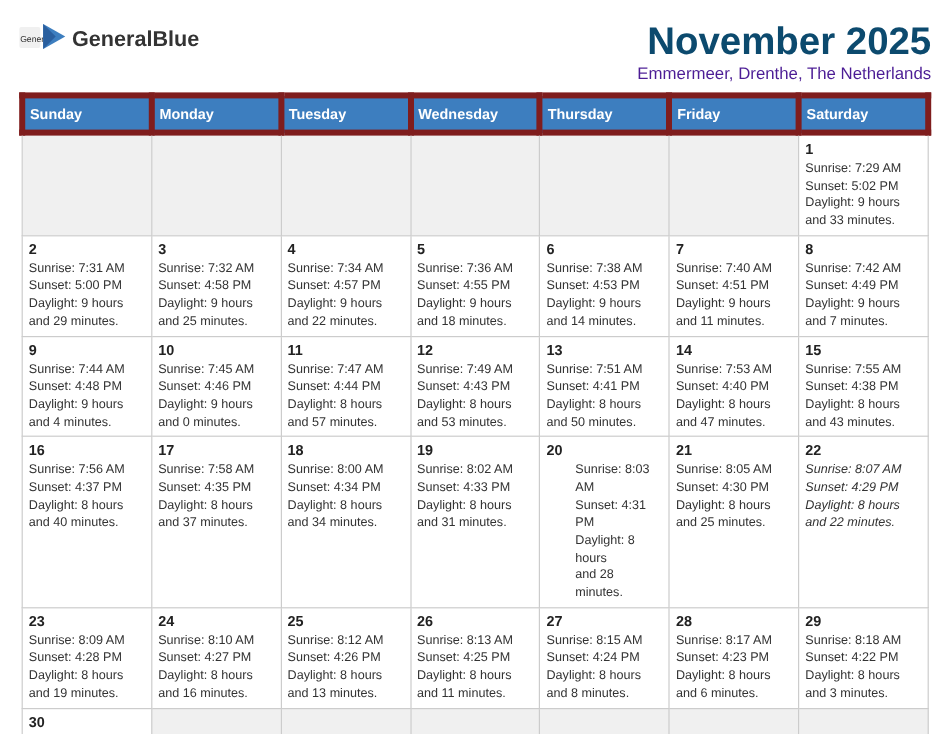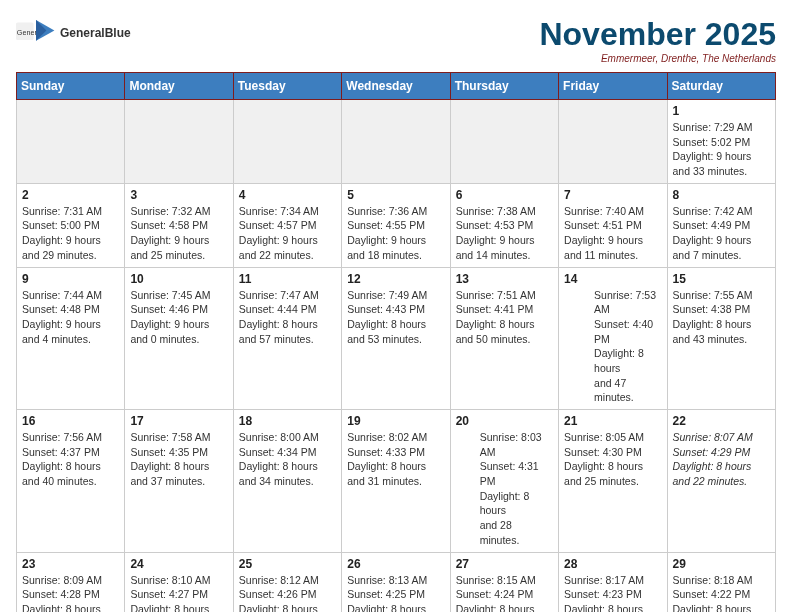--- a/index.html
+++ b/index.html
@@ -15,57 +15,56 @@
       justify-content: space-between;
       align-items: flex-start;
       margin-bottom: 8px;
     }
     .logo {
       display: flex;
       align-items: center;
       gap: 4px;
     }
     .logo-text {
-      font-size: 12px;
+      font-size: 18px;
       font-weight: normal;
       color: #333;
     }
     .logo-text span {
       font-weight: bold;
     }
     .logo-icon {
       width: 40px;
       height: 32px;
     }
     .title-area {
       text-align: right;
     }
     .month-title {
       font-size: 32px;
       font-weight: bold;
       color: #0c4a6e;
     }
     .subtitle {
-      font-size: 10px;
-      color: #7f1d1d;
-      font-style: italic;
+      font-size: 14px;
+      color: #4c1d95;
     }
     .calendar {
       width: 100%;
       border-collapse: collapse;
       font-size: 11px;
     }
     .calendar thead th {
       background-color: #3d7ebf;
       color: #fff;
       padding: 6px 4px;
       text-align: left;
       font-size: 12px;
       font-weight: bold;
-      border: 1px solid #7f1d1d;
+      border: 5px solid #7f1d1d;
     }
     .calendar tbody td {
       border: 1px solid #ccc;
       vertical-align: top;
       padding: 4px 5px;
       width: 108px;
       min-height: 80px;
       background: #fff;
     }
     .calendar tbody td.empty {
@@ -216,21 +215,21 @@
         </td>
         <td>
           <div class="day-number">13</div>
           <div class="day-info" style="white-space: pre-line;">Sunrise: 7:51 AM
 Sunset: 4:41 PM
 Daylight: 8 hours
 and 50 minutes.</div>
         </td>
         <td>
           <div class="day-number">14</div>
-          <div class="day-info" style="white-space: pre-line; margin-left: 30px;">Sunrise: 7:53 AM
+          <div class="day-info" style="white-space: pre-line;">Sunrise: 7:53 AM
 Sunset: 4:40 PM
 Daylight: 8 hours
 and 47 minutes.</div>
         </td>
         <td>
           <div class="day-number">15</div>
           <div class="day-info" style="white-space: pre-line;">Sunrise: 7:55 AM
 Sunset: 4:38 PM
 Daylight: 8 hours
 and 43 minutes.</div>

